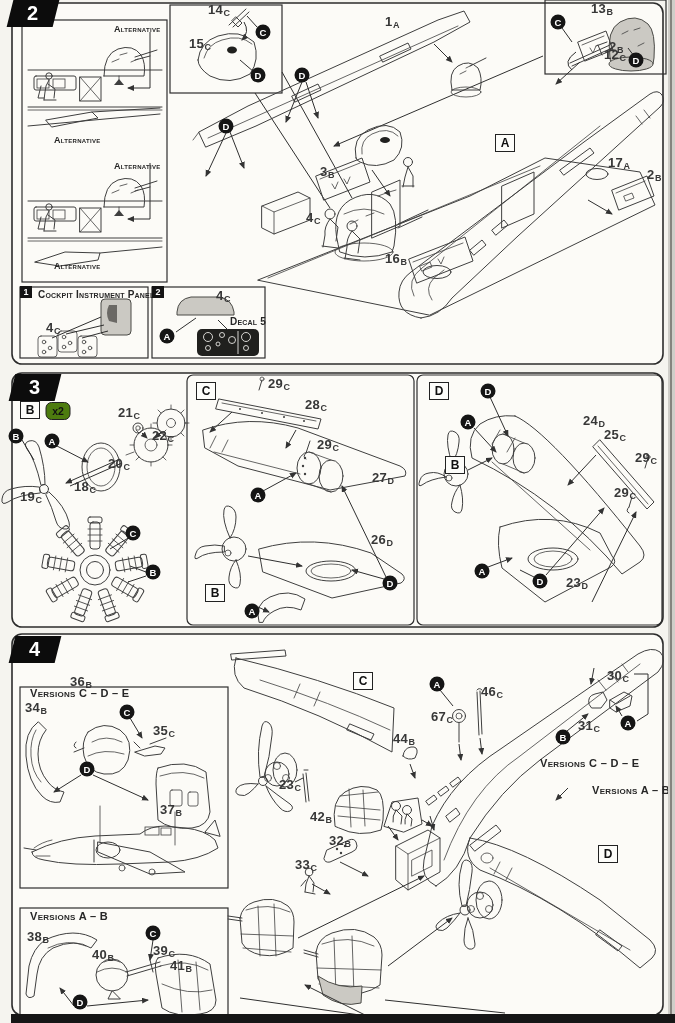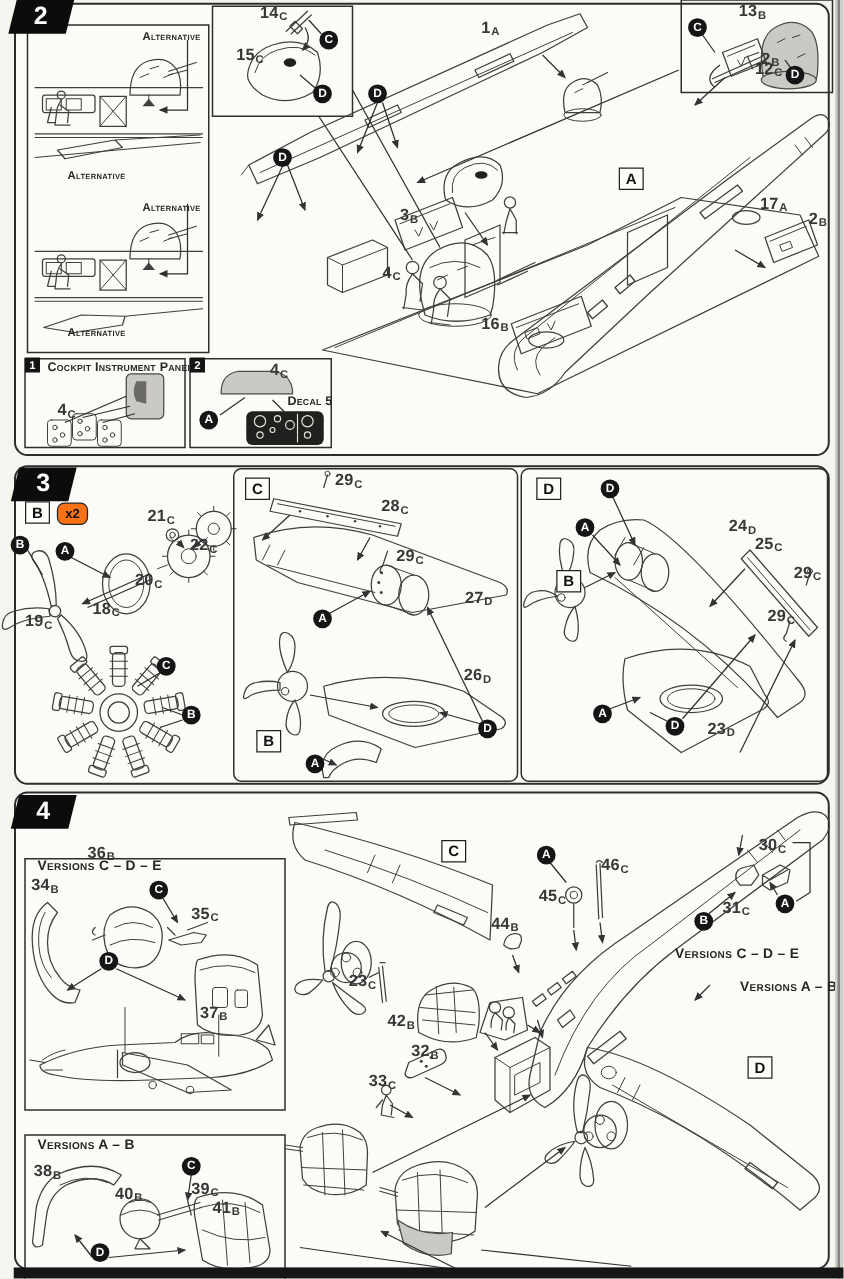--- a/index.html
+++ b/index.html
@@ -23,21 +23,21 @@
   .caption{position:absolute;font-variant:small-caps;font-weight:700;color:#262626;white-space:nowrap;}
   .caption.alt{font-size:9px;letter-spacing:.3px;}
   .caption.panelcap{font-size:10px;letter-spacing:.2px;}
   .caption.vers{font-size:11px;letter-spacing:.3px;}
   .marker{position:absolute;display:flex;align-items:center;justify-content:center;
           transform:translate(-50%,-50%);box-sizing:border-box;}
   .marker.circle{width:15px;height:15px;border-radius:50%;background:#151515;color:#fff;
           font-size:9.5px;font-weight:700;}
   .marker.square{width:20px;height:18px;background:#fdfdfa;border:1.7px solid #222;color:#111;
           font-size:12px;font-weight:700;}
-  .marker.pill{width:25px;height:18px;background:#f97316;border:1.7px solid #222;border-radius:6px;
+  .marker.pill{width:25px;height:18px;background:#4d7c0f;border:1.7px solid #222;border-radius:6px;
           color:#111;font-size:10.5px;font-weight:700;}
   .marker.sqbadge{width:12px;height:12px;background:#141414;color:#fff;font-size:9px;font-weight:700;}
   .badge{position:absolute;width:46px;height:27px;background:#0c0c0c;transform:skewX(-14deg);
          display:flex;align-items:center;justify-content:center;}
   .badge span{transform:skewX(14deg);color:#fff;font-size:20px;font-weight:800;}
   #right-edge{position:absolute;right:0;top:0;width:7px;height:100%;background:#cfcec9;}
   #right-edge-line{position:absolute;right:3px;top:0;width:2px;height:100%;background:#85847f;}
   #bottom-bar{position:absolute;left:11px;top:1014px;width:664px;height:9px;background:#161616;}
 </style>
 </head>
@@ -649,21 +649,21 @@
         <span>4</span>
       </div>
       <div class="plabel" style="left: 25px; top: 700px;"><span class="pnum">34</span><span class="psub">B</span></div>
       <div class="plabel" style="left: 70px; top: 674px;"><span class="pnum">36</span><span class="psub">B</span></div>
       <div class="plabel" style="left: 153px; top: 723px;"><span class="pnum">35</span><span class="psub">C</span></div>
       <div class="plabel" style="left: 160px; top: 802px;"><span class="pnum">37</span><span class="psub">B</span></div>
       <div class="plabel" style="left: 27px; top: 929px;"><span class="pnum">38</span><span class="psub">B</span></div>
       <div class="plabel" style="left: 92px; top: 947px;"><span class="pnum">40</span><span class="psub">B</span></div>
       <div class="plabel" style="left: 153px; top: 943px;"><span class="pnum">39</span><span class="psub">C</span></div>
       <div class="plabel" style="left: 170px; top: 958px;"><span class="pnum">41</span><span class="psub">B</span></div>
-      <div class="plabel" style="left: 431px; top: 709px;"><span class="pnum">45</span><span class="psub">C</span></div>
+      <div class="plabel" style="left: 431px; top: 709px;"><span class="pnum">67</span><span class="psub">C</span></div>
       <div class="plabel" style="left: 481px; top: 684px;"><span class="pnum">46</span><span class="psub">C</span></div>
       <div class="plabel" style="left: 393px; top: 731px;"><span class="pnum">44</span><span class="psub">B</span></div>
       <div class="plabel" style="left: 279px; top: 777px;"><span class="pnum">23</span><span class="psub">C</span></div>
       <div class="plabel" style="left: 310px; top: 809px;"><span class="pnum">42</span><span class="psub">B</span></div>
       <div class="plabel" style="left: 302px; top: 833px; margin-left: 27px;"><span class="pnum">32</span><span class="psub">B</span></div>
       <div class="plabel" style="left: 295px; top: 857px;"><span class="pnum">33</span><span class="psub">C</span></div>
       <div class="plabel" style="left: 607px; top: 668px; text-align: center;"><span class="pnum">30</span><span class="psub">C</span></div>
       <div class="plabel" style="left: 578px; top: 718px;"><span class="pnum">31</span><span class="psub">C</span></div>
       <div class="caption vers" style="left: 30px; top: 687px;">Versions C – D – E</div>
       <div class="caption vers" style="left: 30px; top: 910px;">Versions A – B</div>

